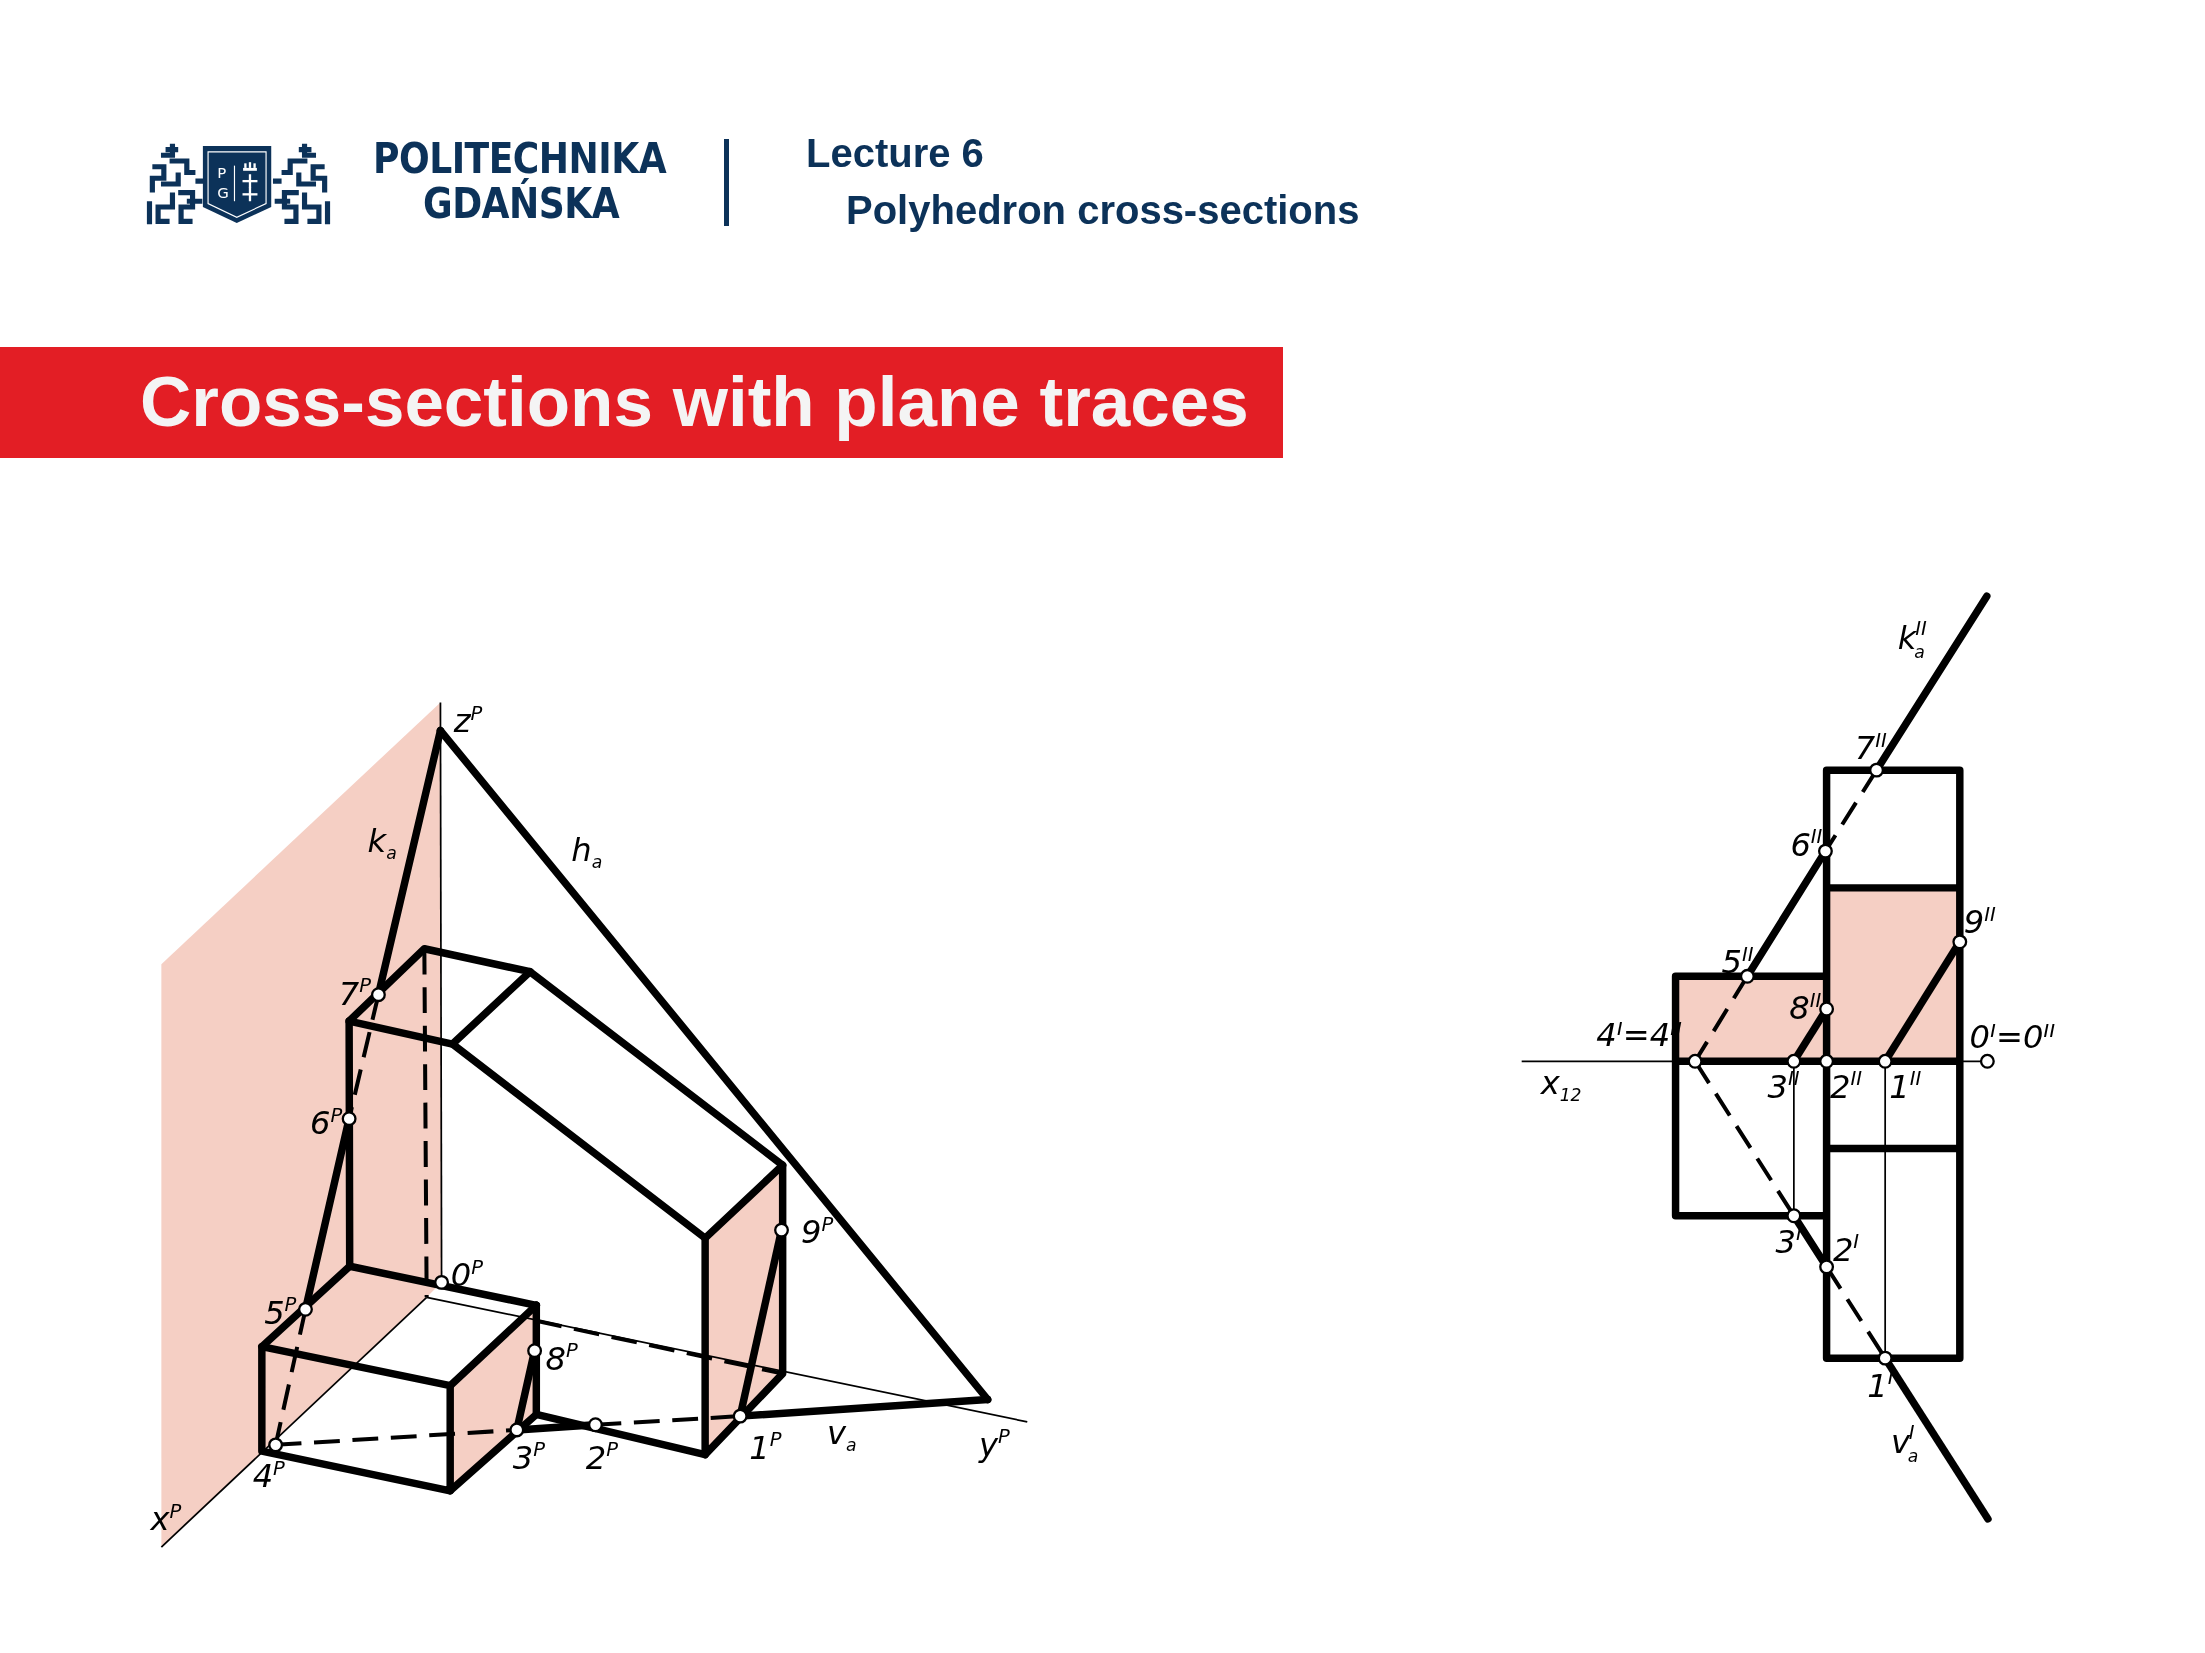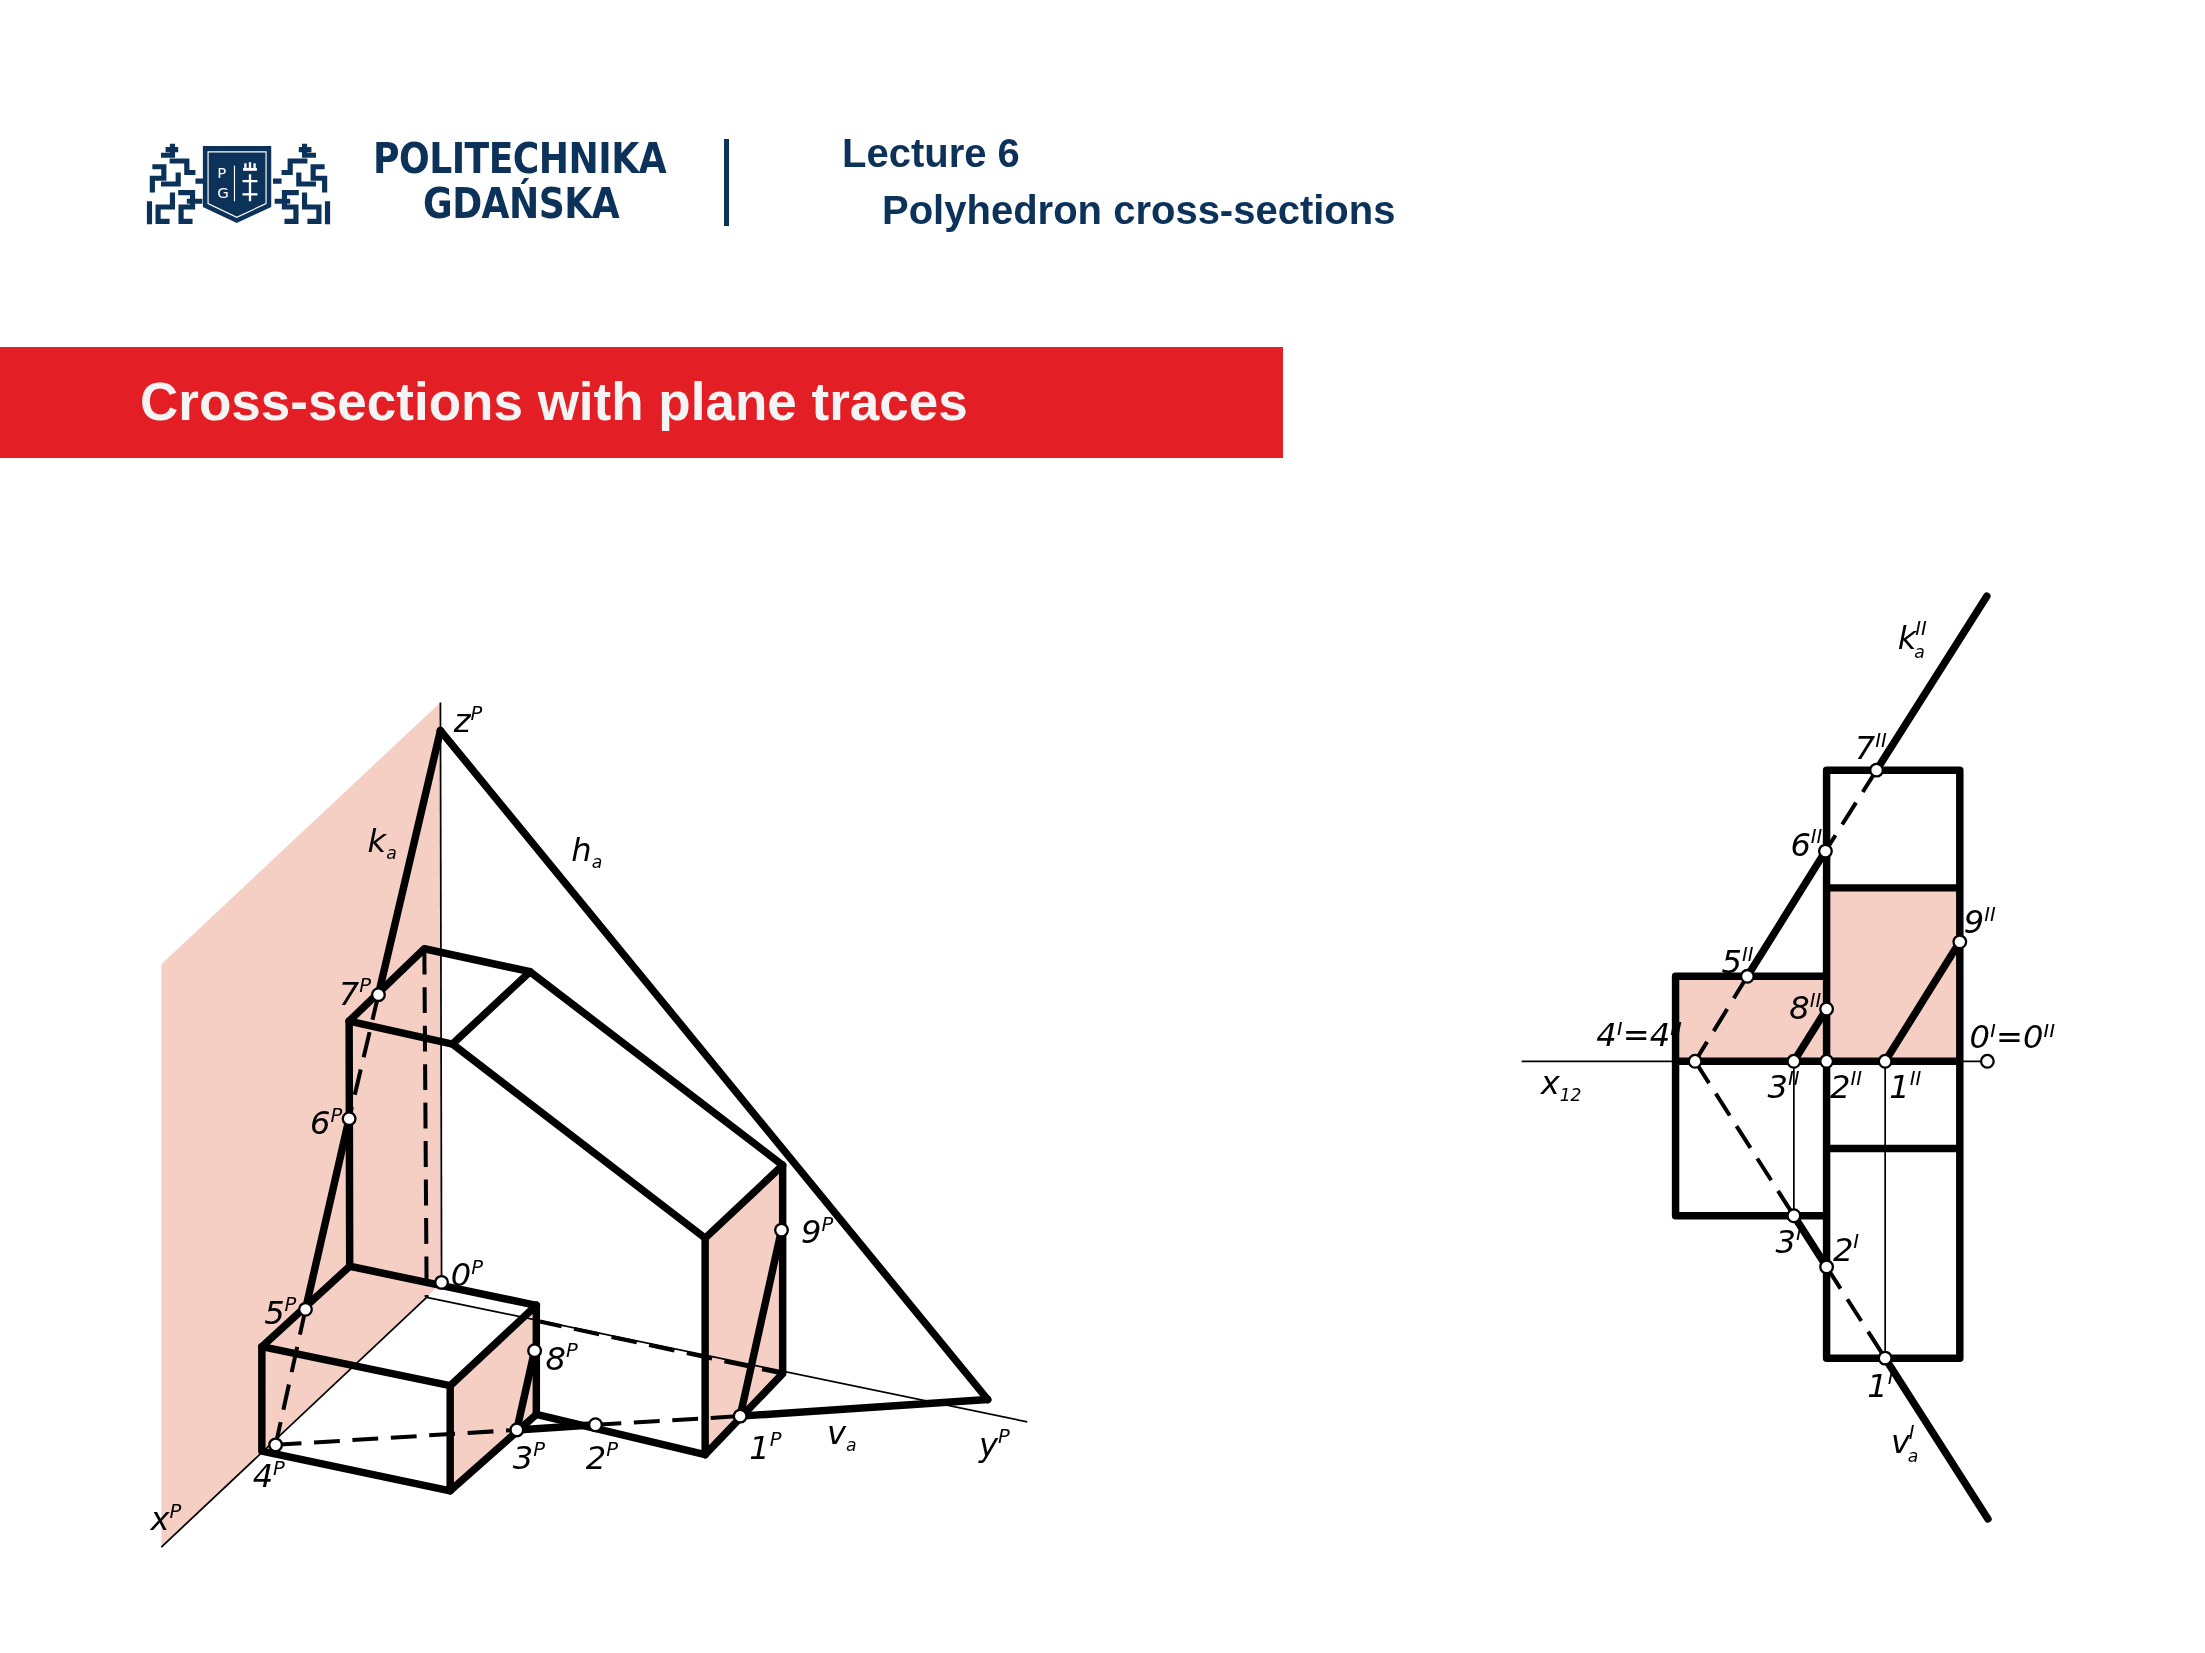--- a/index.html
+++ b/index.html
@@ -4,24 +4,24 @@
 <style>
   html, body { margin: 0; padding: 0; background: #ffffff; }
   body { width: 2205px; height: 1654px; position: relative; overflow: hidden;
          font-family: "Liberation Sans", sans-serif; }
   .abs { position: absolute; }
   .brand { color: #0c3259; font-family: "DejaVu Sans", sans-serif; font-weight: bold;
            font-size: 42px; line-height: 46px; text-align: center; letter-spacing: -0.6px;
            transform: scaleX(0.86); transform-origin: left top; white-space: nowrap; }
   .sep { background: #0c3259; }
   .lecture { color: #0c3259; font-family: "Liberation Sans", sans-serif; font-weight: bold;
-             font-size: 40px; line-height: 40px; white-space: nowrap; margin-left: 36px; }
+             font-size: 40px; line-height: 40px; white-space: nowrap; }
   .banner { background: #e31e25; }
   .banner-title { color: #f4f4f4; font-family: "Liberation Sans", sans-serif; font-weight: bold;
-                  font-size: 53px; line-height: 57px; white-space: nowrap; }
+                  font-size: 71px; line-height: 57px; white-space: nowrap; }
   svg { position: absolute; left: 0; top: 0; }
   .lbl { font-family: "DejaVu Sans", sans-serif; font-style: italic; font-weight: 200;
          fill: #000; }
   .big { font-size: 56px; }
   .sup { font-size: 34px; }
   .sub { font-size: 30px; }
 </style>
 </head>
 <body>
 

